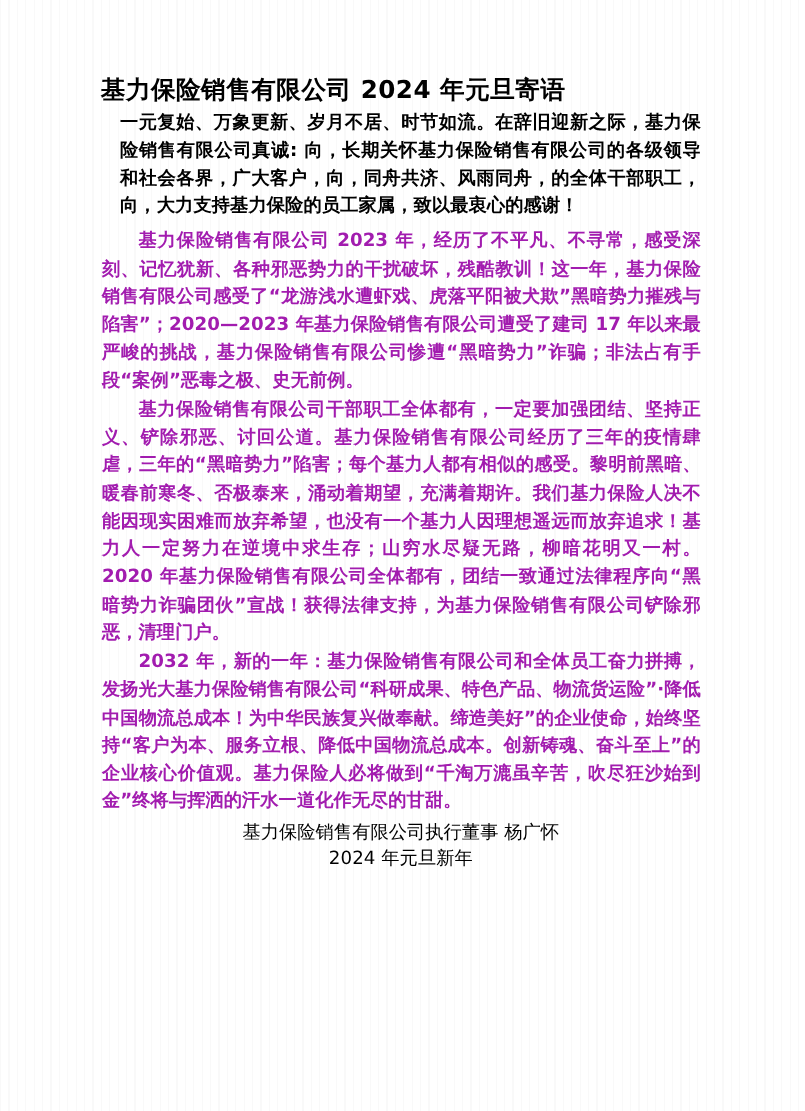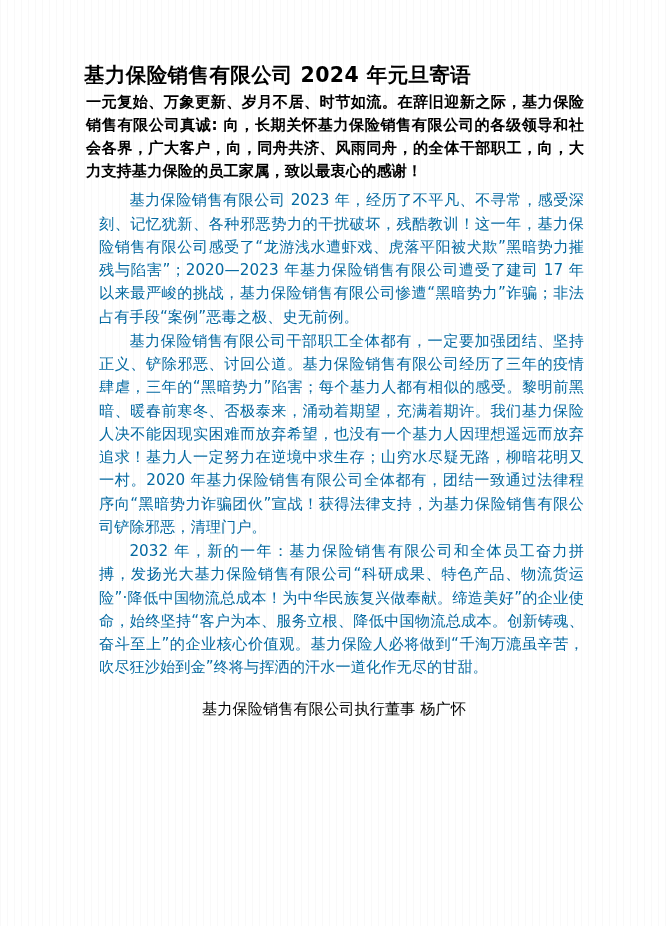--- a/index.html
+++ b/index.html
@@ -49,43 +49,44 @@
     margin: 0 0 2px 0;
     white-space: nowrap;
   }
   .lede {
     font-weight: bold;
     font-size: 15.2px;
     line-height: 1.52;
     color: #000;
     text-align: justify;
     text-justify: inter-ideograph;
-    margin: 0 0 6px 2px;
+    margin: 0 0 6px 16px;
     letter-spacing: 0.1px;
   }
   p.para {
     font-size: 15.2px;
     line-height: 1.53;
-    color: #0369a1;
+    color: #a21caf;
     text-align: justify;
     text-justify: inter-ideograph;
-    margin: 0 0 1px 15px;
+    margin: 0 0 1px 1px;
     text-indent: 2em;
     letter-spacing: 0.05px;
+    font-weight: bold;
   }
   .sign {
     font-size: 15.2px;
     line-height: 1.5;
     color: #000;
     text-align: center;
     margin: 0;
     letter-spacing: 0.05px;
   }
   .sign.first {
-    margin-top: 18px;
+    margin-top: 2px;
   }
 </style>
 </head>
 <body>
 
 <div class="page">
   <div class="scan-texture"></div>
 
   <div class="doc-body">
 
@@ -95,15 +96,16 @@
 
     <p class="para">基力保险销售有限公司 2023 年，经历了不平凡、不寻常，感受深刻、记忆犹新、各种邪恶势力的干扰破坏，残酷教训！这一年，基力保险销售有限公司感受了“龙游浅水遭虾戏、虎落平阳被犬欺”黑暗势力摧残与陷害”；2020—2023 年基力保险销售有限公司遭受了建司 17 年以来最严峻的挑战，基力保险销售有限公司惨遭“黑暗势力”诈骗；非法占有手段“案例”恶毒之极、史无前例。</p>
 
     <p class="para">基力保险销售有限公司干部职工全体都有，一定要加强团结、坚持正义、铲除邪恶、讨回公道。基力保险销售有限公司经历了三年的疫情肆虐，三年的“黑暗势力”陷害；每个基力人都有相似的感受。黎明前黑暗、暖春前寒冬、否极泰来，涌动着期望，充满着期许。我们基力保险人决不能因现实困难而放弃希望，也没有一个基力人因理想遥远而放弃追求！基力人一定努力在逆境中求生存；山穷水尽疑无路，柳暗花明又一村。2020 年基力保险销售有限公司全体都有，团结一致通过法律程序向“黑暗势力诈骗团伙”宣战！获得法律支持，为基力保险销售有限公司铲除邪恶，清理门户。</p>
 
     <p class="para">2032 年，新的一年：基力保险销售有限公司和全体员工奋力拼搏，发扬光大基力保险销售有限公司“科研成果、特色产品、物流货运险”·降低中国物流总成本！为中华民族复兴做奉献。缔造美好”的企业使命，始终坚持“客户为本、服务立根、降低中国物流总成本。创新铸魂、奋斗至上”的企业核心价值观。基力保险人必将做到“千淘万漉虽辛苦，吹尽狂沙始到金”终将与挥洒的汗水一道化作无尽的甘甜。</p>
 
 
     <p class="sign first">基力保险销售有限公司执行董事 杨广怀</p>
 
+    <p class="sign">2024 年元旦新年</p>
 
   </div>
 </div>
 
 </body></html>

